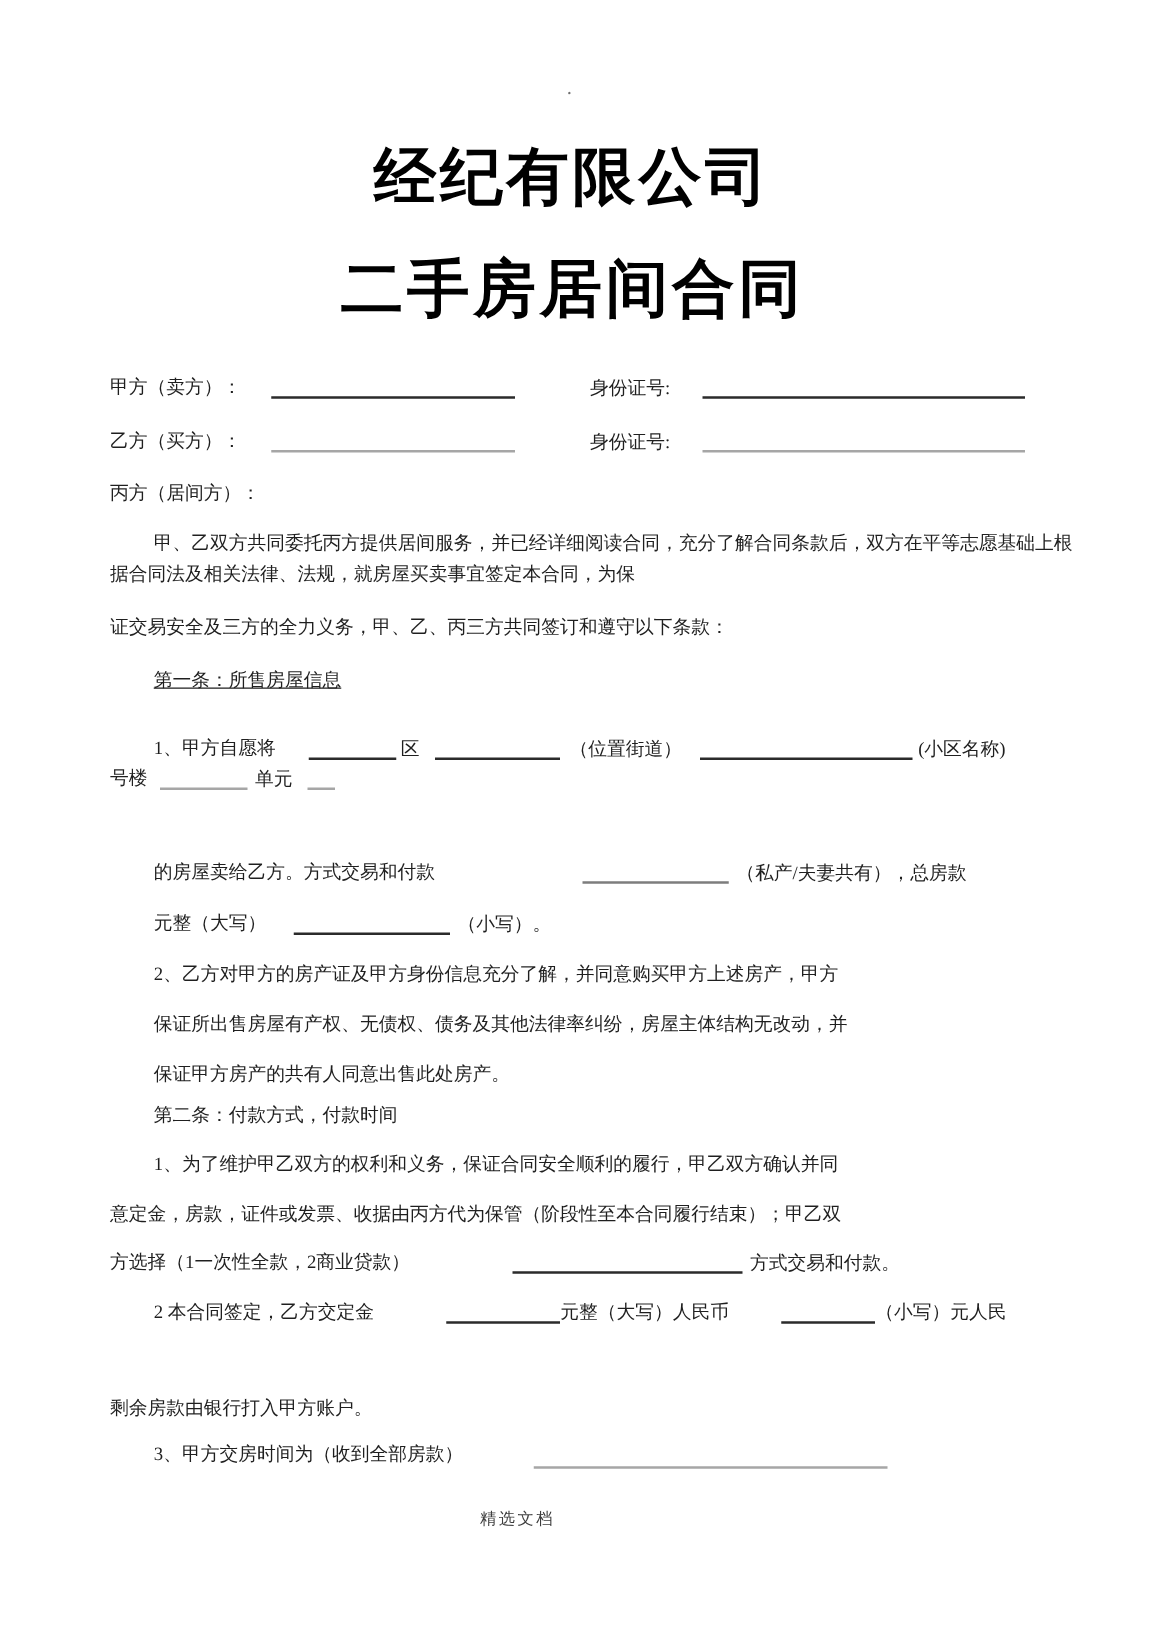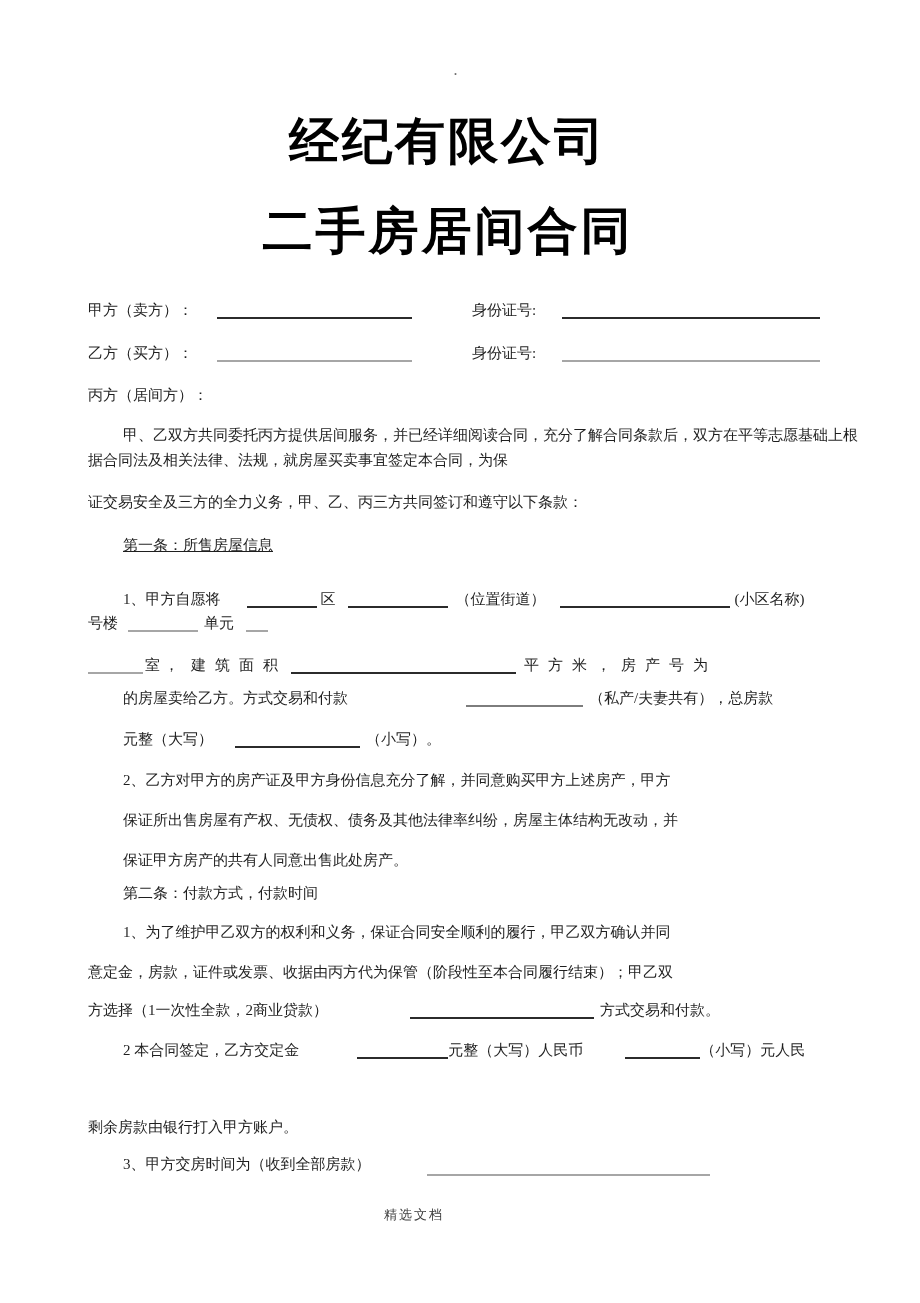--- a/index.html
+++ b/index.html
@@ -12,21 +12,21 @@
     color:#1f1f1f;
   }
   .ln{
     position:absolute;
     white-space:nowrap;
     font-size:15px;
     line-height:20px;
     color:#1f1f1f;
   }
   .title{
-    position:absolute;left:0;width:896px;
+    position:absolute;left:10px;width:896px;
     text-align:center;
     font-size:50px;font-weight:bold;color:#000;
     letter-spacing:3px;
     font-family:"Liberation Serif","DejaVu Serif",serif;
   }
   .bl,.bm,.bg{
     display:inline-block;height:1.1em;vertical-align:-4px;
   }
   .bl{border-bottom:2px solid #2b2b2b;}
   .bm{border-bottom:2px solid #7d7d7d;}
@@ -67,23 +67,20 @@
   <div class="ln" style="left:123px;top:535px;text-decoration:underline;">第一条：所售房屋信息</div>
 
   <div class="ln" style="left:123px;top:589px;">
     <span>1、甲方自愿将</span><span class="bl" style="margin-left:26px;width:70px;"></span><span style="margin-left:4px;">区</span><span class="bl" style="margin-left:12px;width:100px;"></span><span style="margin-left:8px;">（位置街道）</span><span class="bl" style="margin-left:14px;width:170px;"></span><span style="margin-left:5px;">(小区名称)</span>
   </div>
 
   <div class="ln" style="left:88px;top:613px;">
     <span>号楼</span><span class="bg" style="margin-left:10px;width:70px;"></span><span style="margin-left:6px;">单元</span><span class="bg" style="margin-left:12px;width:22px;"></span>
   </div>
 
-  <div class="ln" style="left:88px;top:655px;">
-    <span class="bg" style="width:55px;"></span><span style="margin-left:2px;">室</span><span style="margin-left:4px;">，</span><span class="sp" style="margin-left:12px;">建筑面积</span><span class="bl" style="margin-left:4px;width:225px;"></span><span class="sp" style="margin-left:8px;">平方米</span><span>，</span><span class="sp" style="margin-left:10px;">房产号为</span>
-  </div>
 
   <div class="ln" style="left:123px;top:688px;">
     <span>的房屋卖给乙方。方式交易和付款</span><span class="bm" style="margin-left:118px;width:117px;"></span><span style="margin-left:6px;">（私产/夫妻共有），总房款</span>
   </div>
 
   <div class="ln" style="left:123px;top:729px;">
     <span>元整（大写）</span><span class="bl" style="margin-left:22px;width:125px;"></span><span style="margin-left:6px;">（小写）。</span>
   </div>
 
   <div class="ln" style="left:123px;top:770px;">2、乙方对甲方的房产证及甲方身份信息充分了解，并同意购买甲方上述房产，甲方</div>

